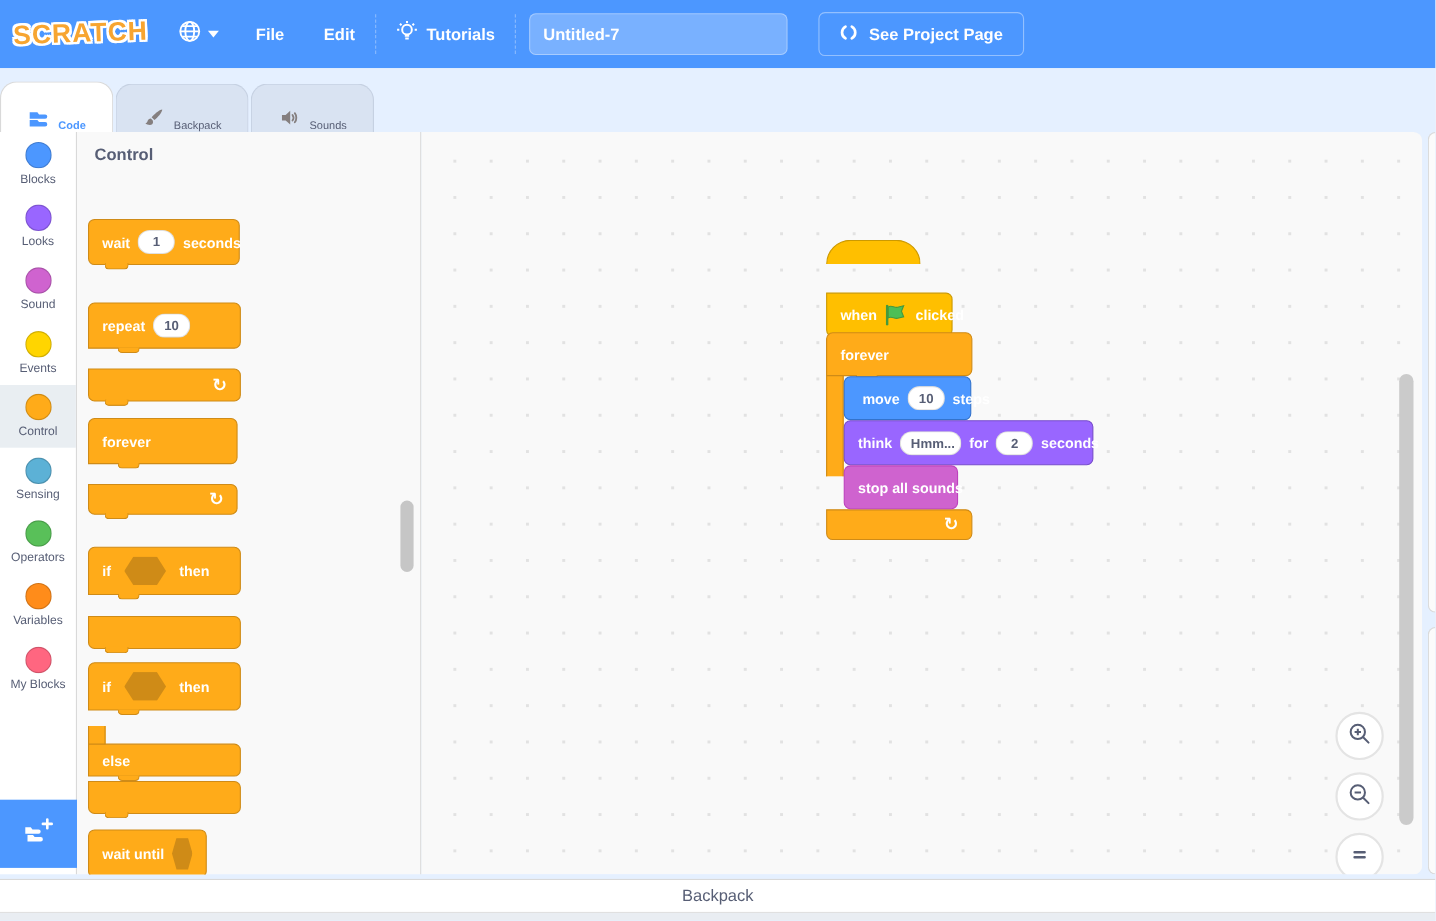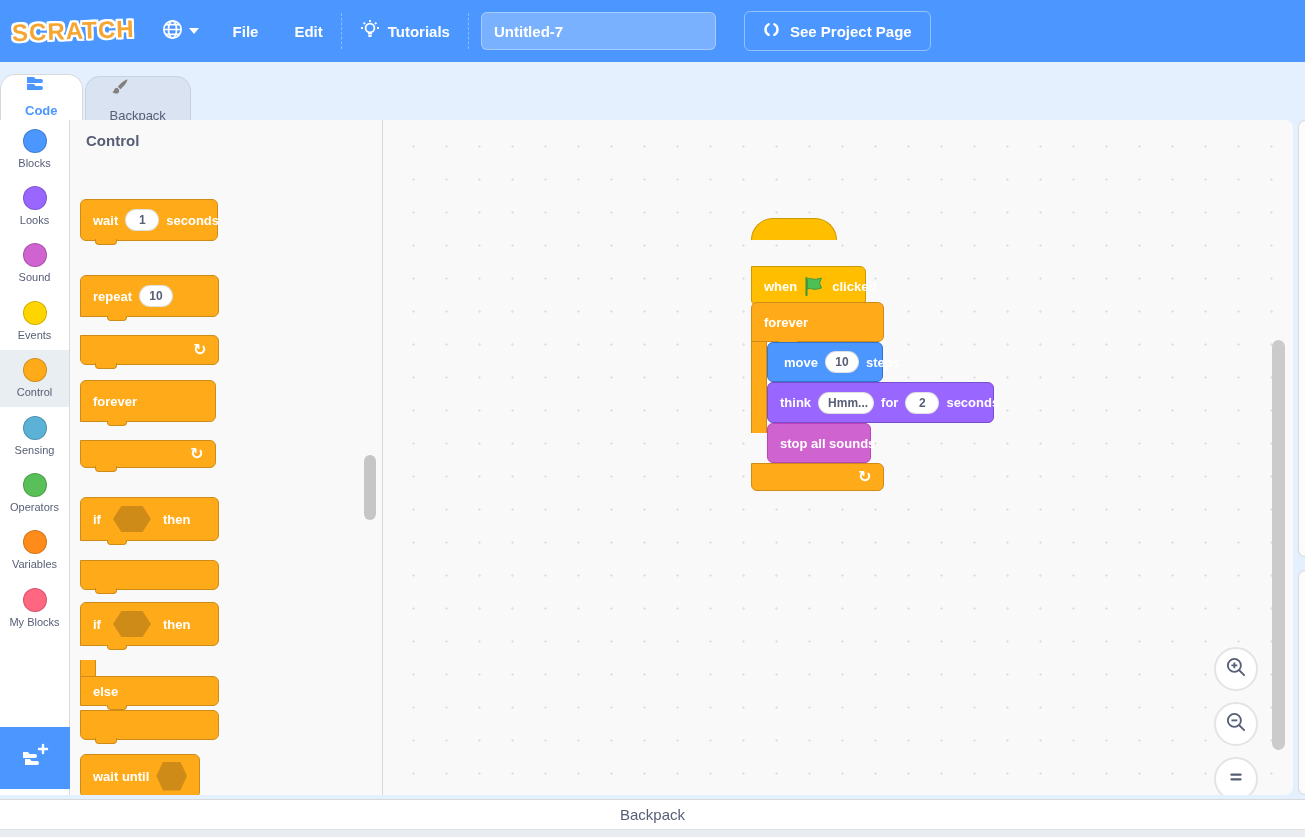--- a/index.html
+++ b/index.html
@@ -23,23 +23,23 @@
     border-radius:6px; background:rgba(255,255,255,0.25); color:#fff; font-size:15px;
     font-weight:bold; padding:0 12px; outline:none;
     font-family:"Liberation Sans","DejaVu Sans",sans-serif; }
   .see-project { margin-left:28px; height:40px; padding:0 18px; display:flex; align-items:center;
     gap:10px; border:1px solid rgba(255,255,255,0.4); border-radius:6px; background:transparent;
     color:#fff; font-size:15px; font-weight:bold; cursor:pointer;
     font-family:"Liberation Sans","DejaVu Sans",sans-serif; }
 
   
   .tab-strip { height:58px; background:#E5F0FF; display:flex; align-items:flex-end; }
-  .tab { height:44px; display:flex; align-items:flex-start; gap:8px; padding:0 24px;
-    border-radius:15px 15px 0 0; font-size:13px; cursor:pointer;
-    background:#D9E3F2; border:1px solid #C6D1E2; border-bottom:none; color:#575E75;flex-direction:column; }
+  .tab { height:44px; display:flex; align-items:flex-end; gap:8px; padding:0 24px;
+    border-radius:15px 15px 0 0; font-size:10px; cursor:pointer;
+    background:#D9E3F2; border:1px solid #C6D1E2; border-bottom:none; color:#575E75; }
   .tab.active { height:46px; background:#fff; border-color:#D9D9D9; color:#4C97FF; font-weight:bold; }
   .tab + .tab { margin-left:2px; }
 
   
   .workspace { height:675px; display:flex; background:#E5F0FF; position:relative; }
 
   
   .cat-col { width:70px; background:#fff; border-right:1px solid #D9D9D9; position:relative; }
   .cat-item { height:57.4px; display:flex; flex-direction:column; align-items:center;
     justify-content:center; cursor:pointer; }
@@ -161,20 +161,29 @@
   </div>
   <div class="tab">
     <span>
       <svg width="20" height="20" viewBox="0 0 24 24">
         <path d="M21 3c-3.2.2-8.6 4.8-11.6 8.6l3 3C16.2 11.6 20.8 6.2 21 3z" fill="#857F7F"></path>
         <path d="M8.6 12.8c-1.8 0-3.1 1-3.6 2.8-.3 1.4-1 2-2.4 2.5 1.6 1.7 5.8 2.6 7.4 1 1.4-1.4 1-3.2.5-4.4l-1.9-1.9z" fill="#857F7F"></path>
       </svg>
     </span>
     <span>Backpack</span>
   </div>
+  <div class="tab">
+    <span>
+      <svg width="20" height="20" viewBox="0 0 24 24">
+        <path d="M4 9h4l5-4.5v15L8 15H4z" fill="#857F7F"></path>
+        <path d="M15.5 9c1.2 1.6 1.2 4.4 0 6 M18 7c2.2 2.8 2.2 7.2 0 10" stroke="#857F7F" stroke-width="2" fill="none" stroke-linecap="round"></path>
+      </svg>
+    </span>
+    <span>Sounds</span>
+  </div>
 </div>
 
 <div class="workspace">
 
   <div class="cat-col">
     <div class="cat-item">
       <span class="cat-dot" style="background:#4C97FF"></span>
       <span class="cat-label">Blocks</span>
     </div>
     <div class="cat-item">
@@ -272,21 +281,21 @@
       </div>
       <div class="c-spine" style="left:10px;top:492px;height:22px"></div>
       <div class="blk ctrl" style="left:10px;top:524px;width:139px;height:30px;border-radius:0 6px 6px 0">
         <span class="inner-bump"></span>
         <span>else</span>
       </div>
       <div class="c-spine" style="left:10px;top:540px;height:20px"></div>
       <div class="blk ctrl c-bottom bump" style="left:10px;top:558px;width:139px;height:30px"></div>
     </div>
 
-    <div class="blk ctrl rounded bump" style="left:10px;top:602px;width:120px;height:44px">
+    <div class="blk ctrl rounded bump" style="left:10px;top:602px;width:108px;height:44px">
       <span>wait until</span>
       <span class="hexagon big"></span>
     </div>
 
     <div class="blk ctrl" style="left:10px;top:658px;width:139px;height:24px;border-radius:6px 6px 0 0">
       <span class="hexagon" style="position:absolute;left:88px;top:6px;height:22px"></span>
     </div>
 
     <div class="pal-scrollbar"></div>
   </div>

